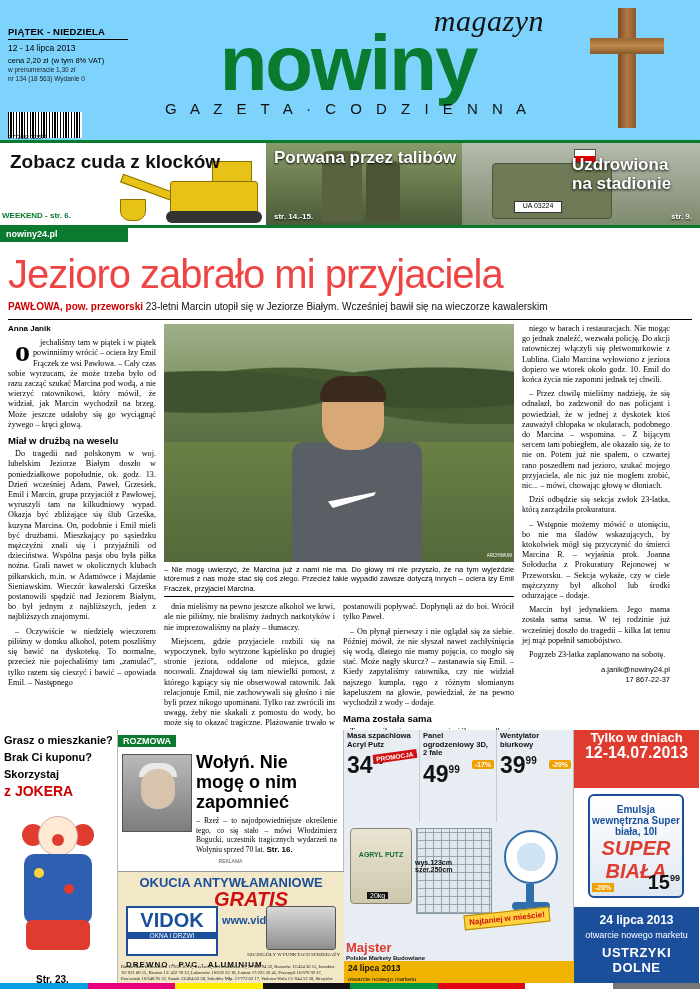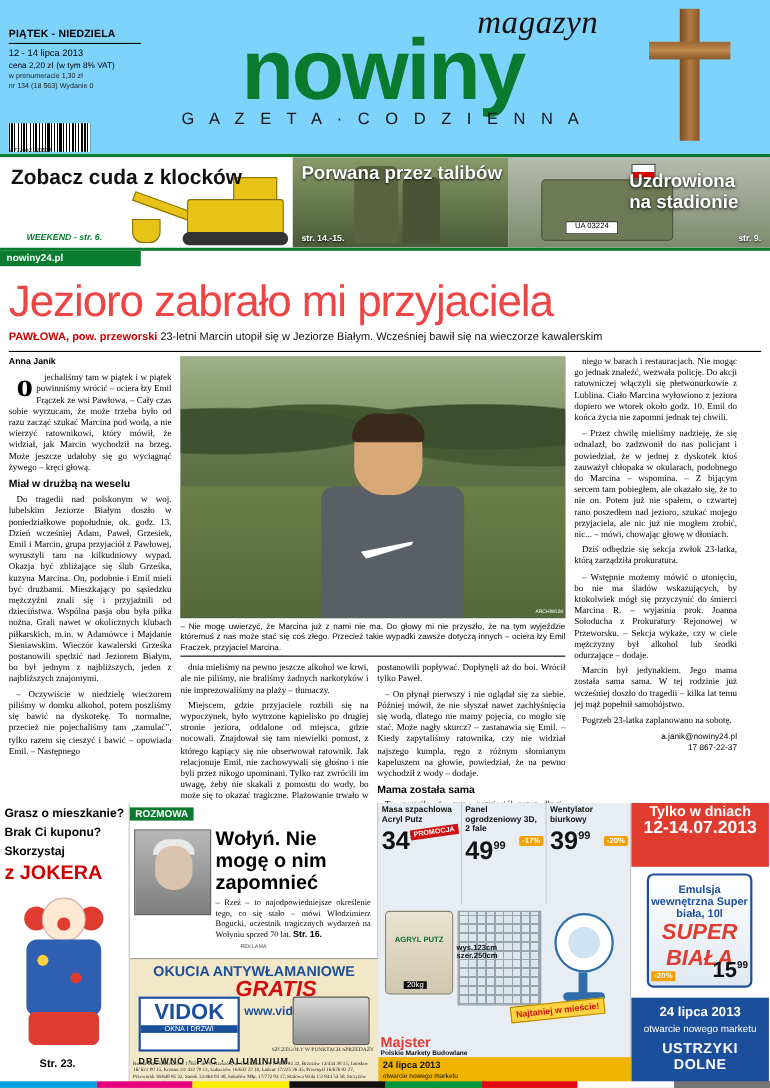--- a/index.html
+++ b/index.html
@@ -52,22 +52,22 @@
     background: linear-gradient(90deg,#7a4a22,#b07a42,#8a5a2a); }
   .cross-h { position: absolute; left: 18px; top: 30px; width: 74px; height: 16px;
     background: linear-gradient(180deg,#9a6632,#c08a4e,#86572a); }
 
   
   .teasers { position: relative; height: 88px; border-top: 3px solid #0a7a2f; border-bottom: 3px solid #0a7a2f; display: flex; }
   .teaser { position: relative; overflow: hidden; }
   .t1 { width: 266px; background: #fff; }
   .t1 .txt { position: absolute; left: 10px; top: 8px; font-family: "Liberation Sans", sans-serif;
     font-weight: bold; font-size: 19px; line-height: 21px; color: #111; z-index: 3; }
-  .t1 .foot { position: absolute; left: 24px; bottom: 5px; font-family: "Liberation Sans", sans-serif;
-    font-size: 8px; font-weight: bold; color: #0a7a2f; z-index: 3; font-style: italic;}
+  .t1 .foot { position: absolute; left: 2px; bottom: 5px; font-family: "Liberation Sans", sans-serif;
+    font-size: 8px; font-weight: bold; color: #0a7a2f; z-index: 3;}
   .digger { position: absolute; right: 0; bottom: 0; width: 150px; height: 80px; }
   .digger .body { position: absolute; right: 8px; bottom: 10px; width: 88px; height: 34px; background: #e8c317; border: 1px solid #8a7000; border-radius: 3px;}
   .digger .cab { position: absolute; right: 14px; bottom: 40px; width: 40px; height: 24px; background: #e8c317; border: 1px solid #8a7000;}
   .digger .track { position: absolute; right: 4px; bottom: 2px; width: 96px; height: 12px; background: #333; border-radius: 6px;}
   .digger .arm { position: absolute; right: 88px; bottom: 22px; width: 60px; height: 9px; background: #e8c317; border: 1px solid #8a7000; transform: rotate(20deg); transform-origin: right center;}
   .digger .bucket { position: absolute; left: 4px; bottom: 4px; width: 26px; height: 22px; background: #e8c317; border: 1px solid #8a7000; border-radius: 0 0 10px 10px;}
 
   .t2 { width: 196px; background: #cfcfc8; }
   .t2 .photo { position: absolute; inset: 0; background:
      linear-gradient(180deg,#8a9a6a 0%, #6e7f52 40%, #4b5a38 100%); }
@@ -143,31 +143,31 @@
     border-bottom: 1px solid #000; padding-bottom: 3px; margin-bottom: 5px;
   }
   .twocol { column-count: 2; column-gap: 8px; font-size: 8.2px; line-height: 10.2px; text-align: justify; }
   .signoff { font-family: "Liberation Sans", sans-serif; font-size: 7.5px; text-align: right; margin-top: 5px; line-height: 10px; }
 
   
   .bottom { position: absolute; left: 0; top: 730px; width: 700px; height: 259px; display: flex; }
 
   .bb1 { width: 118px; background: #fff; border-right: 1px solid #bbb; position: relative; }
   .bb1 .hdr { font-family: "Liberation Sans", sans-serif; font-weight: bold; font-size: 11px; line-height: 13px; padding: 4px 4px 0 4px; }
-  .bb1 .joker { font-family: "Liberation Sans", sans-serif; font-weight: bold; font-size: 18px; color: #cc0000; padding: 2px 4px; }
+  .bb1 .joker { font-family: "Liberation Sans", sans-serif; font-weight: bold; font-size: 14px; color: #cc0000; padding: 2px 4px; }
   .clown { position: absolute; left: 8px; top: 78px; width: 100px; height: 150px; }
   .clown .head { position: absolute; left: 30px; top: 8px; width: 40px; height: 40px; background: #ffe9d2; border-radius: 50%; border: 1px solid #caa; }
   .clown .hair-l { position: absolute; left: 14px; top: 16px; width: 22px; height: 22px; background: #e03b2f; border-radius: 50%; }
   .clown .hair-r { position: absolute; left: 64px; top: 16px; width: 22px; height: 22px; background: #e03b2f; border-radius: 50%; }
   .clown .nose { position: absolute; left: 44px; top: 26px; width: 12px; height: 12px; background: #e03b2f; border-radius: 50%; }
   .clown .body { position: absolute; left: 16px; top: 46px; width: 68px; height: 70px; background: #2f5fb0; border-radius: 10px; }
   .clown .dot1 { position: absolute; left: 26px; top: 60px; width: 10px; height: 10px; background: #ffd23f; border-radius: 50%; }
   .clown .dot2 { position: absolute; left: 56px; top: 76px; width: 10px; height: 10px; background: #e03b2f; border-radius: 50%; }
   .clown .legs { position: absolute; left: 18px; top: 112px; width: 64px; height: 30px; background: #e03b2f; border-radius: 6px; }
-  .bb1 .page-no { position: absolute; left: 36px; bottom: 16px; font-family: "Liberation Sans", sans-serif; font-weight: bold; font-size: 10px; }
+  .bb1 .page-no { position: absolute; left: 36px; bottom: 4px; font-family: "Liberation Sans", sans-serif; font-weight: bold; font-size: 10px; }
 
   .bb2 { width: 226px; position: relative; background: #fff; border-right: 1px solid #bbb; }
   .bb2 .tag { background: #0a7a2f; color: #fff; font-family: "Liberation Sans", sans-serif; font-weight: bold; font-size: 9px; padding: 1px 5px; display: inline-block; }
   .bb2 .tt { font-family: "Liberation Sans", sans-serif; font-weight: bold; font-size: 18px; line-height: 20px; padding: 4px 4px 0 78px; }
   .bb2 .ls { font-size: 7.6px; line-height: 9.6px; padding: 4px 6px 0 78px; text-align: justify; }
   .bb2 .pg { font-family: "Liberation Sans", sans-serif; font-weight: bold; font-size: 8px; }
   .bb2 .portrait { position: absolute; left: 4px; top: 24px; width: 70px; height: 78px; background: linear-gradient(180deg,#b9b9b9,#7d7d7d); border: 1px solid #555; }
   .bb2 .portrait .f { position: absolute; left: 18px; top: 14px; width: 34px; height: 40px; background: #d8c4ad; border-radius: 16px; }
   .bb2 .portrait .h { position: absolute; left: 16px; top: 8px; width: 38px; height: 14px; background: #e9e9e9; border-radius: 18px 18px 0 0; }
   .bb2 .reklama { font-family: "Liberation Sans", sans-serif; font-size: 5px; text-align: center; color: #555; margin-top: 4px; }

